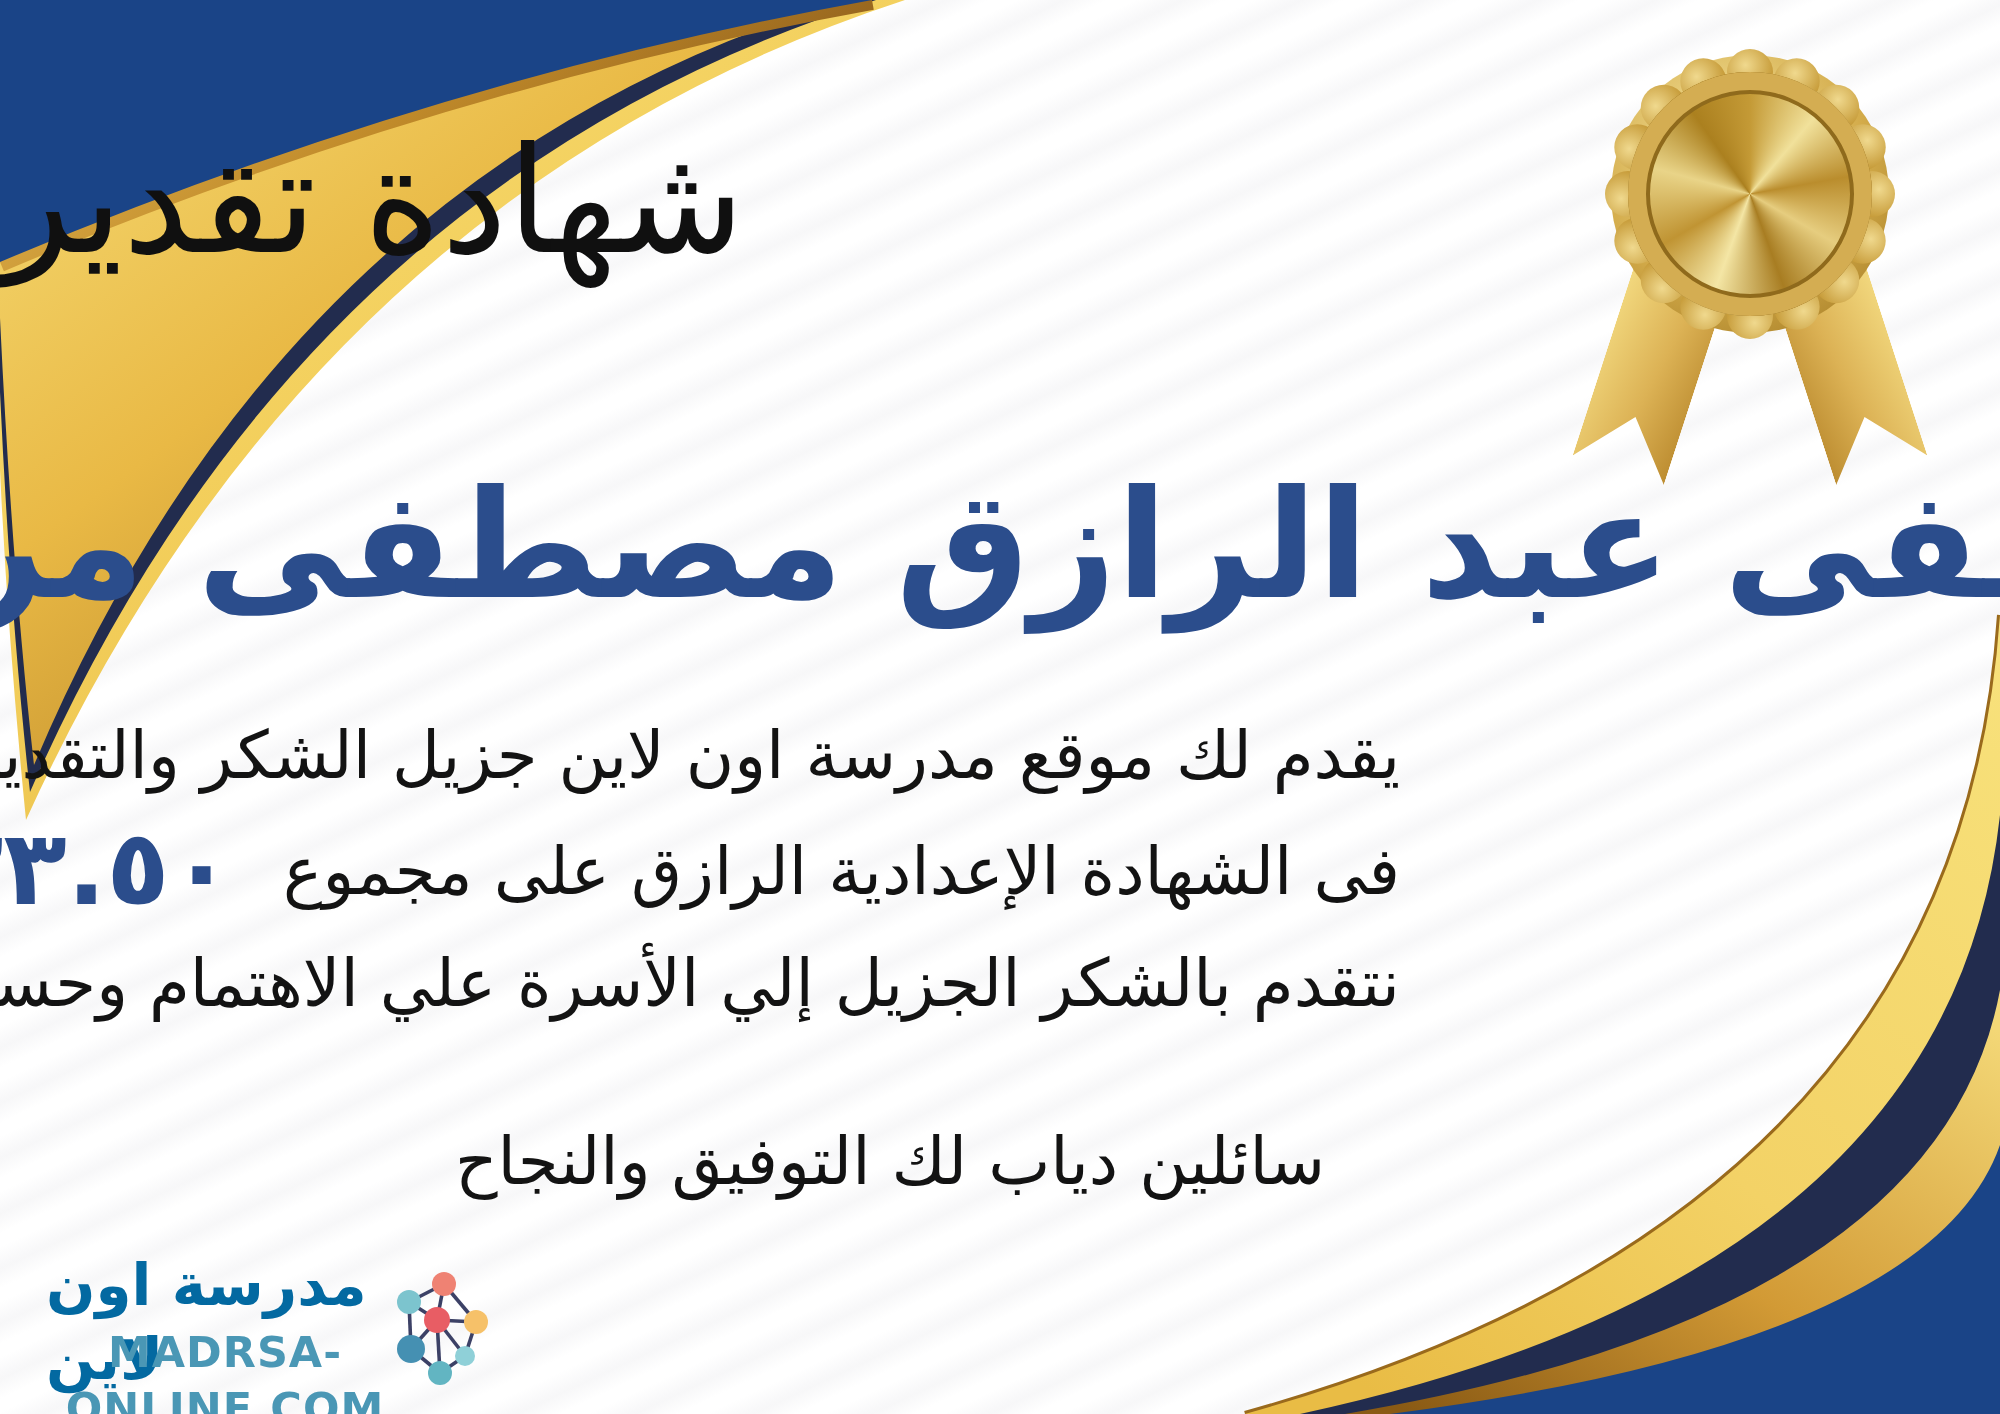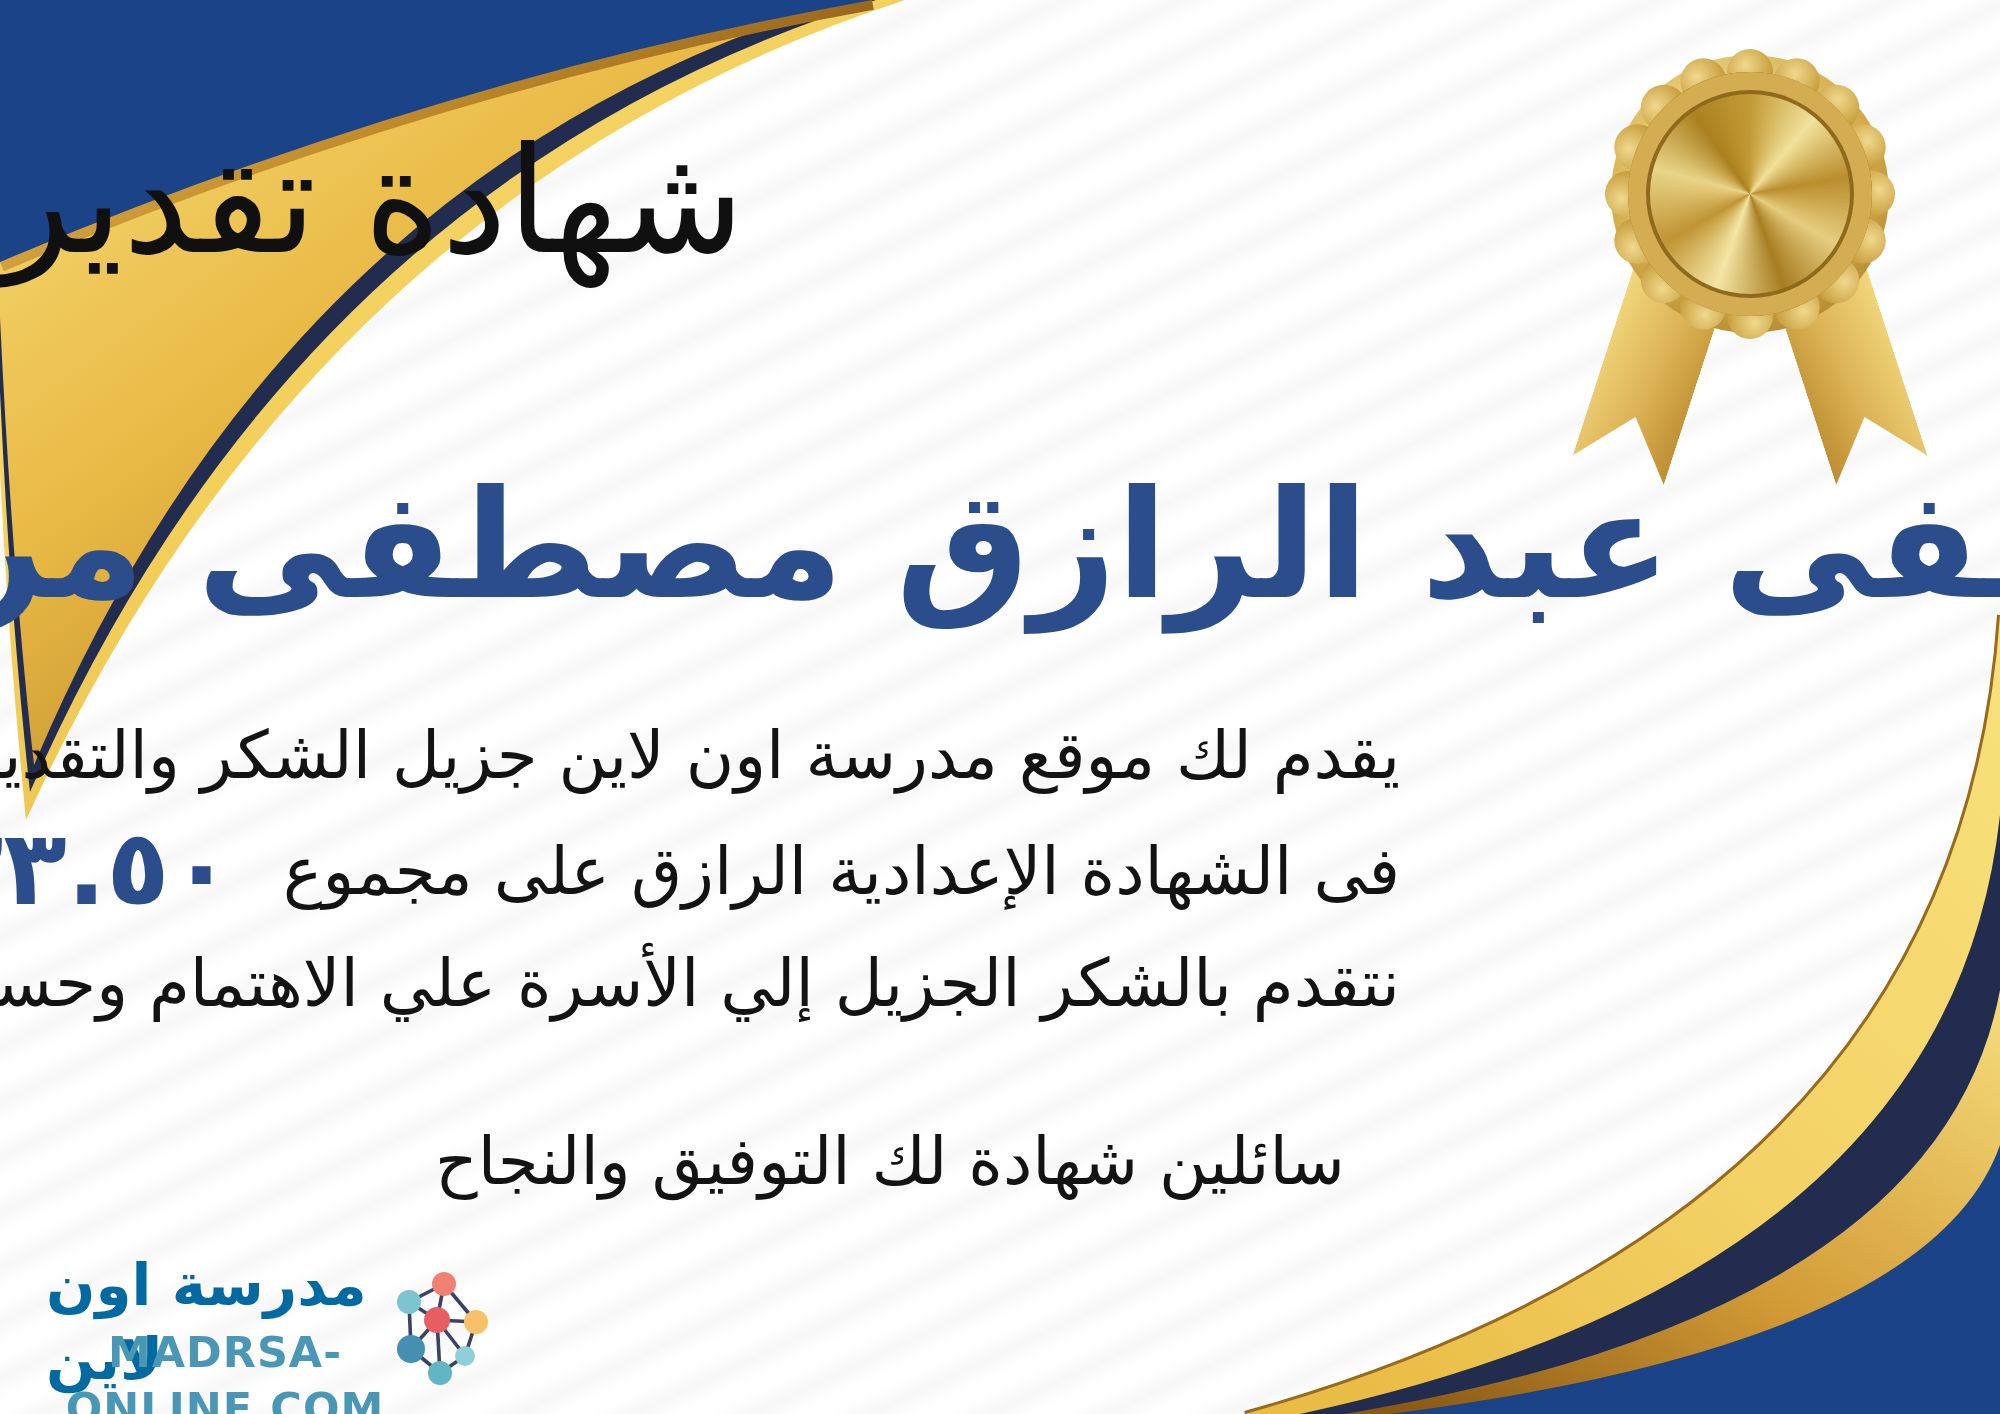--- a/index.html
+++ b/index.html
@@ -156,21 +156,21 @@
 <div class="title">شهادة تقدير</div>
 
 <div class="student-name">معاذ مصطفى عبد الرازق مصطفى مرسى دياب</div>
 
 <div class="para">
   <div class="line">يقدم لك موقع مدرسة اون لاين جزيل الشكر  والتقدير على التفوق</div>
   <div class="line"><span>فى الشهادة الإعدادية الرازق على مجموع</span><span class="score">١٣٣.٥٠</span></div>
   <div class="line">نتقدم  بالشكر الجزيل إلي الأسرة علي الاهتمام وحسن المتابعة</div>
 </div>
 
-<div class="closing">سائلين شهادة لك التوفيق  والنجاح</div>
+<div class="closing">سائلين دياب لك التوفيق  والنجاح</div>
 
 <div class="logo">
   <div class="logo-ar">مدرسة اون لاين</div>
   <div class="logo-en">MADRSA-ONLINE.COM</div>
   <svg class="logo-icon" width="100" height="126" viewBox="0 0 100 126">
     <g stroke="#3c4166" stroke-width="3.6">
       <line x1="50" y1="14" x2="15" y2="32"></line>
       <line x1="50" y1="14" x2="43" y2="50"></line>
       <line x1="50" y1="14" x2="82" y2="52"></line>
       <line x1="15" y1="32" x2="43" y2="50"></line>

